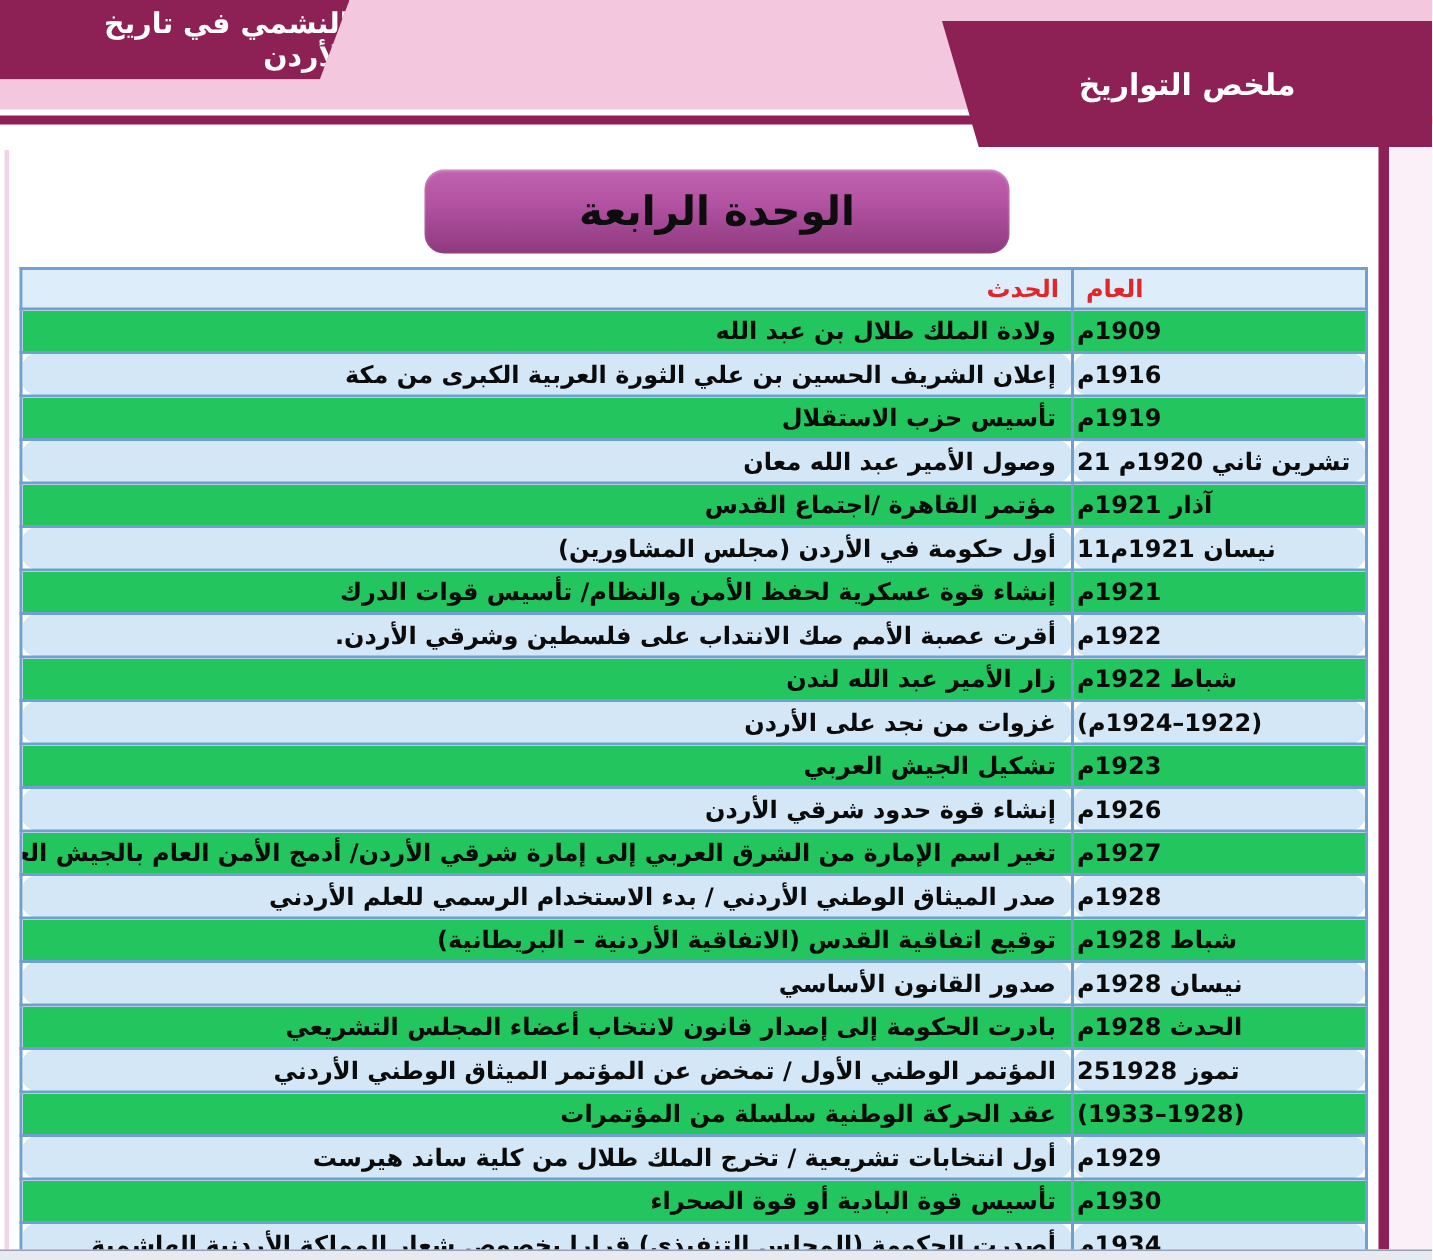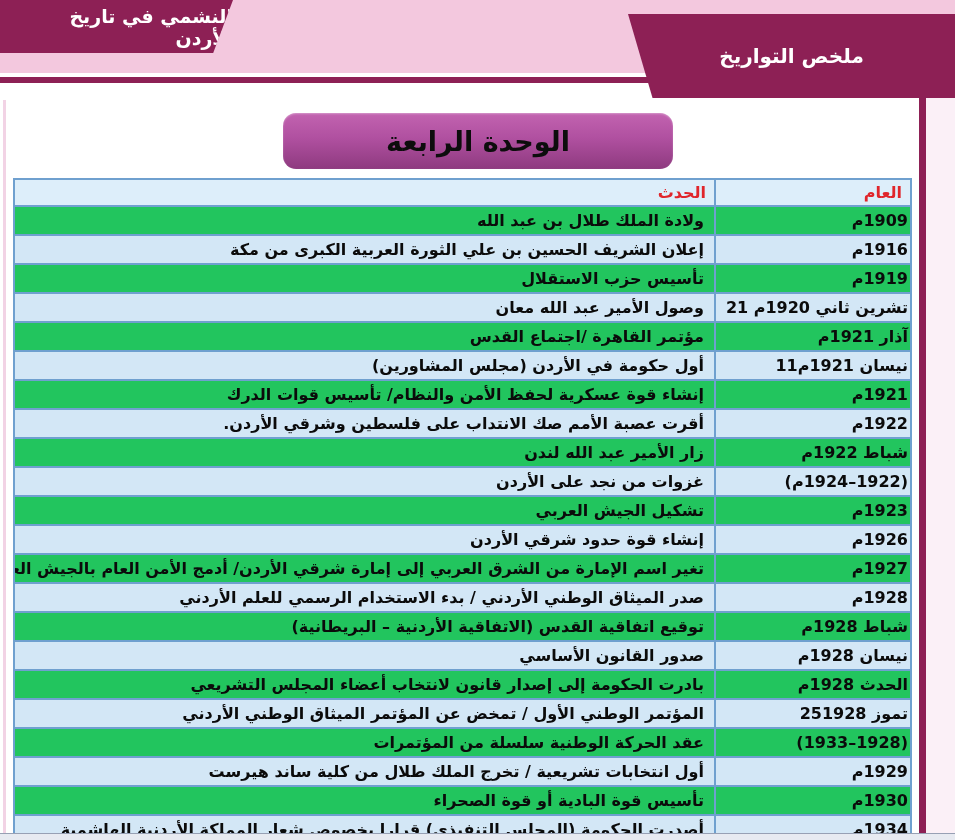--- a/index.html
+++ b/index.html
@@ -34,27 +34,27 @@
   .bottom-strip{position:absolute;left:0;top:833px;width:955px;height:7px;background:#e7eaf1;
     border-top:1px solid #97a0b4;z-index:6;}
 
   
   table.timeline{position:absolute;left:13px;top:178px;width:899px;border-collapse:collapse;z-index:2;
     table-layout:fixed;}
   table.timeline col.c-year{width:196px;}
   table.timeline th,table.timeline td{border:2px solid #6fa0cf;overflow:hidden;white-space:nowrap;
     font-weight:bold;font-size:16px;box-sizing:border-box;}
   table.timeline thead th{height:27px;background:#ddeefa;color:#e0252b;padding:0 8px;}
-  th.year-h{text-align:right;padding:0 4px;margin-top:15px;}
+  th.year-h{text-align:left;padding:0 4px;margin-top:15px;}
   th.event-h{text-align:right;}
   table.timeline tbody td{height:29px;color:#0b0b0b;}
-  td.year{text-align:right;padding:0 2px;}
+  td.year{text-align:left;padding:0 2px;}
   td.event{text-align:right;padding:0 10px 0 4px;}
   tr.row-a td{background:#22c55e;}
-  tr.row-b td{background:#d3e7f6;}
+  tr.row-b td{background:#d3e7f6;border-radius:12px;}
 </style>
 </head>
 <body>
 
 <div class="page">
 
   <div class="pink-band"></div>
   <div class="maroon-rule"></div>
 
   <div class="left-banner">

